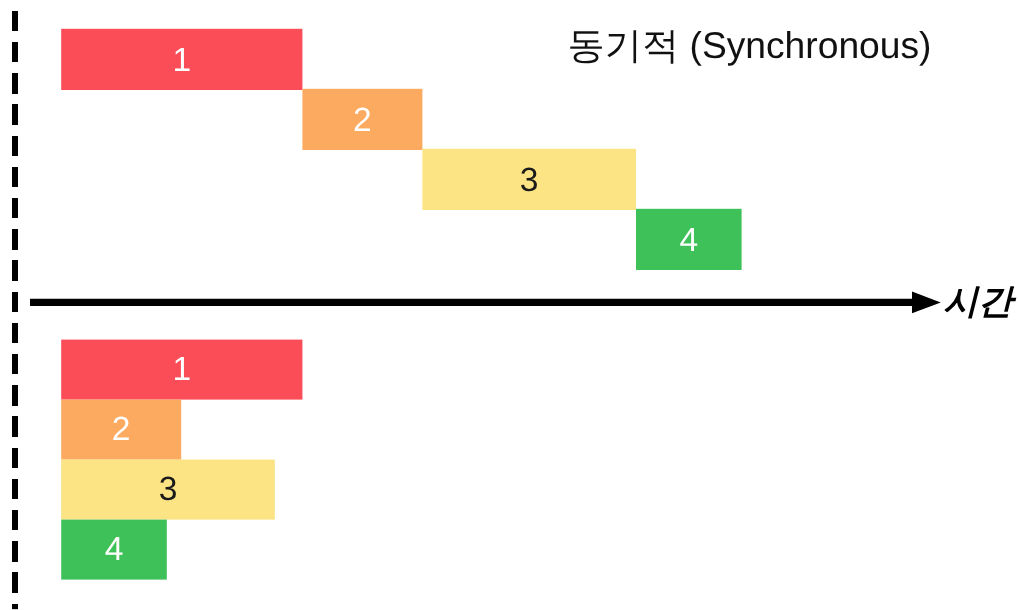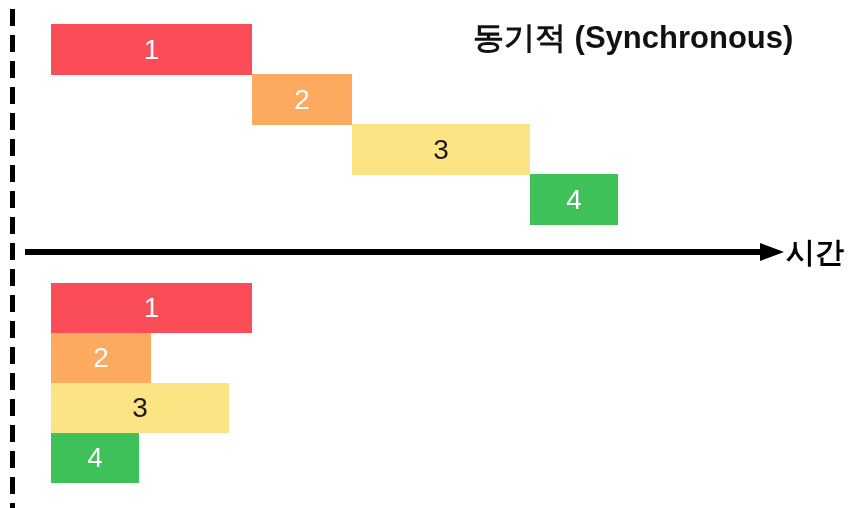--- a/index.html
+++ b/index.html
@@ -25,21 +25,21 @@
       to bottom,
       #000000 0px, #000000 17px,
       transparent 17px, transparent 26px
     );
   }
   .section-title {
     position: absolute;
     font-size: 31px;
     line-height: 36px;
     color: #111111;
-    font-weight: 700;
+    font-weight: 400;
     white-space: nowrap;
   }
   #sync-title  { left: 473px; top: 20px; }
   #async-title { left: 480px; top: 285px; }
   .bar {
     position: absolute;
     font-size: 28px;
     text-align: center;
     white-space: nowrap;
   }
@@ -52,20 +52,21 @@
   }
   #time-label {
     position: absolute;
     left: 786px;
     top: 236px;
     font-size: 29px;
     line-height: 32px;
     font-weight: 700;
     color: #000000;
     white-space: nowrap;
+    font-style: italic;
   }
 </style>
 </head>
 <body>
 
 <div id="canvas">
 
   <div class="dashed-line"></div>
 
   <div id="sync-title" class="section-title">동기적 (Synchronous)</div>

